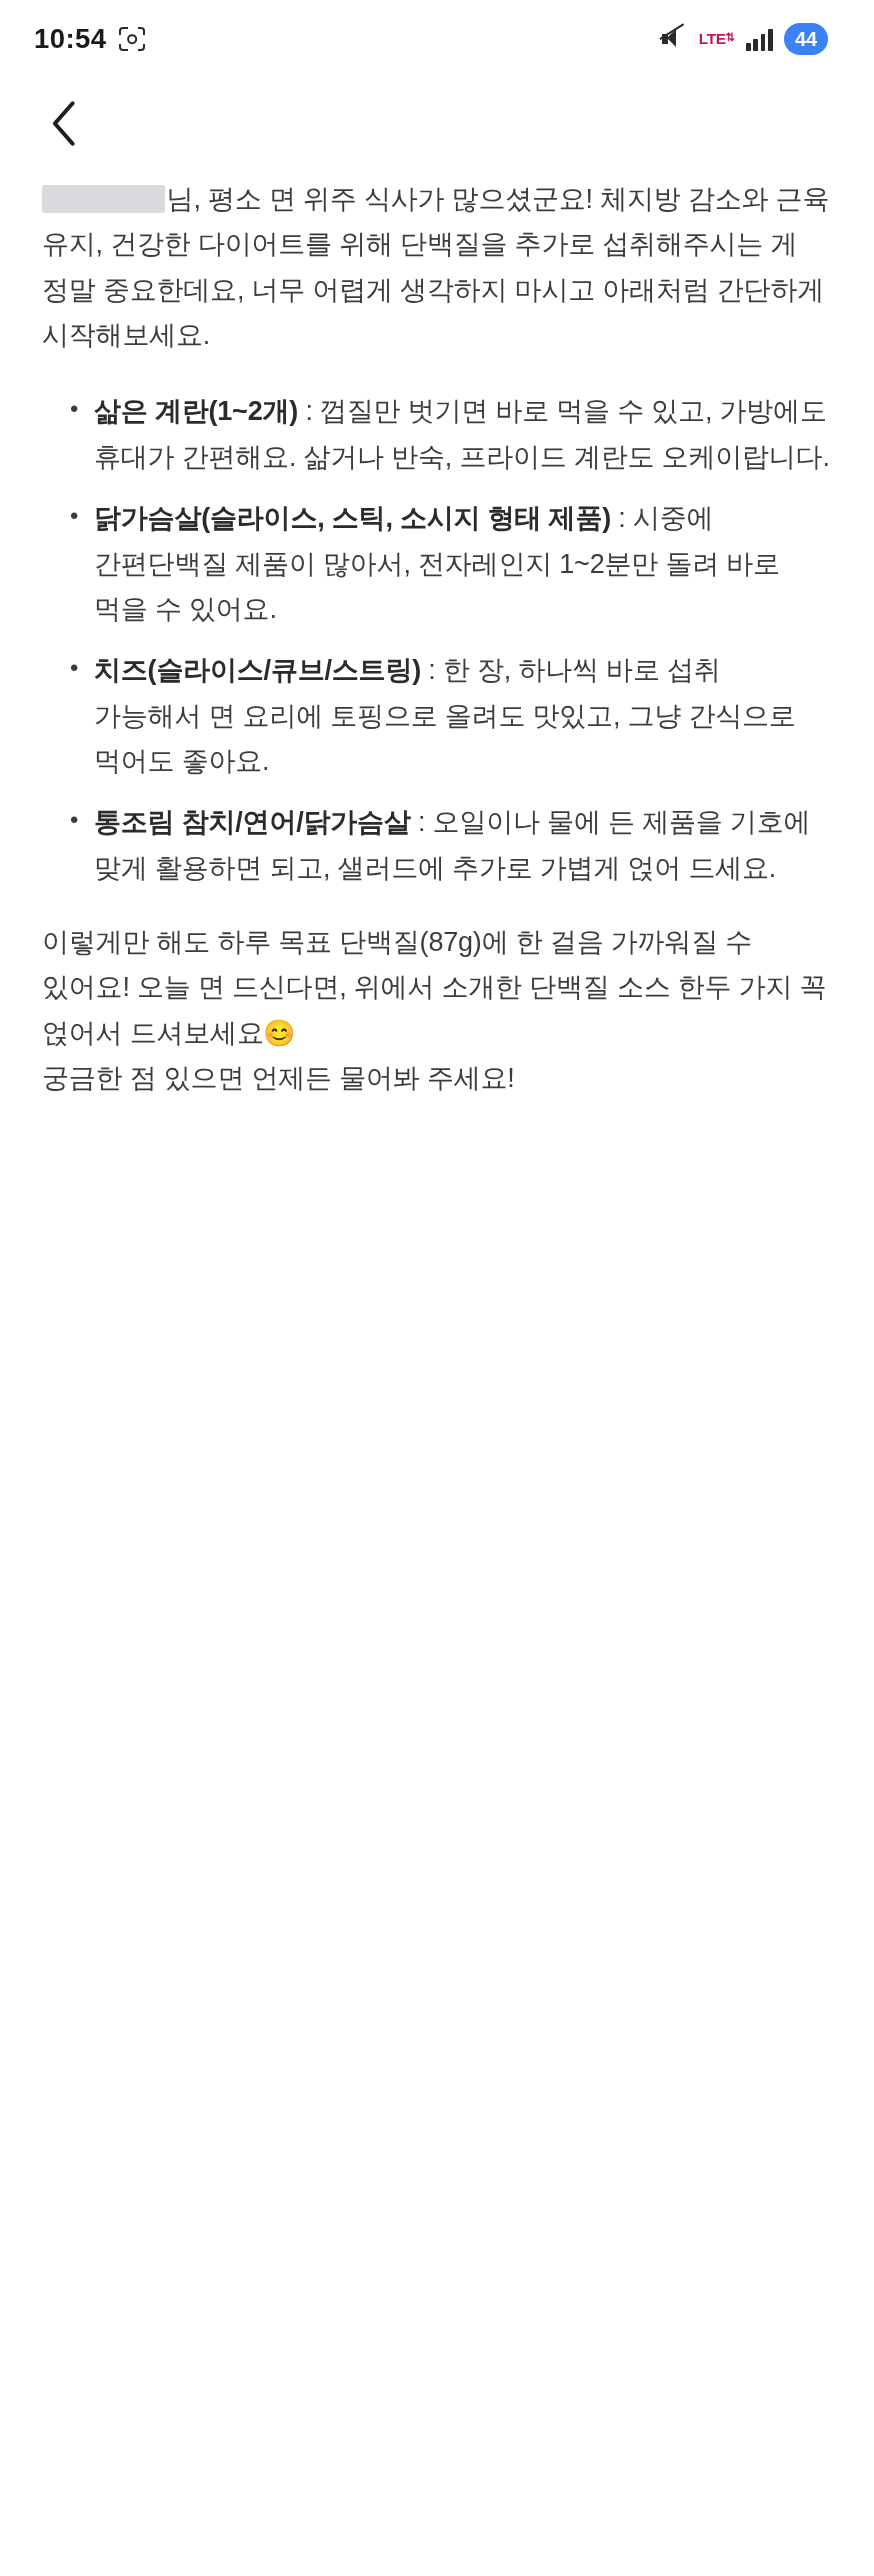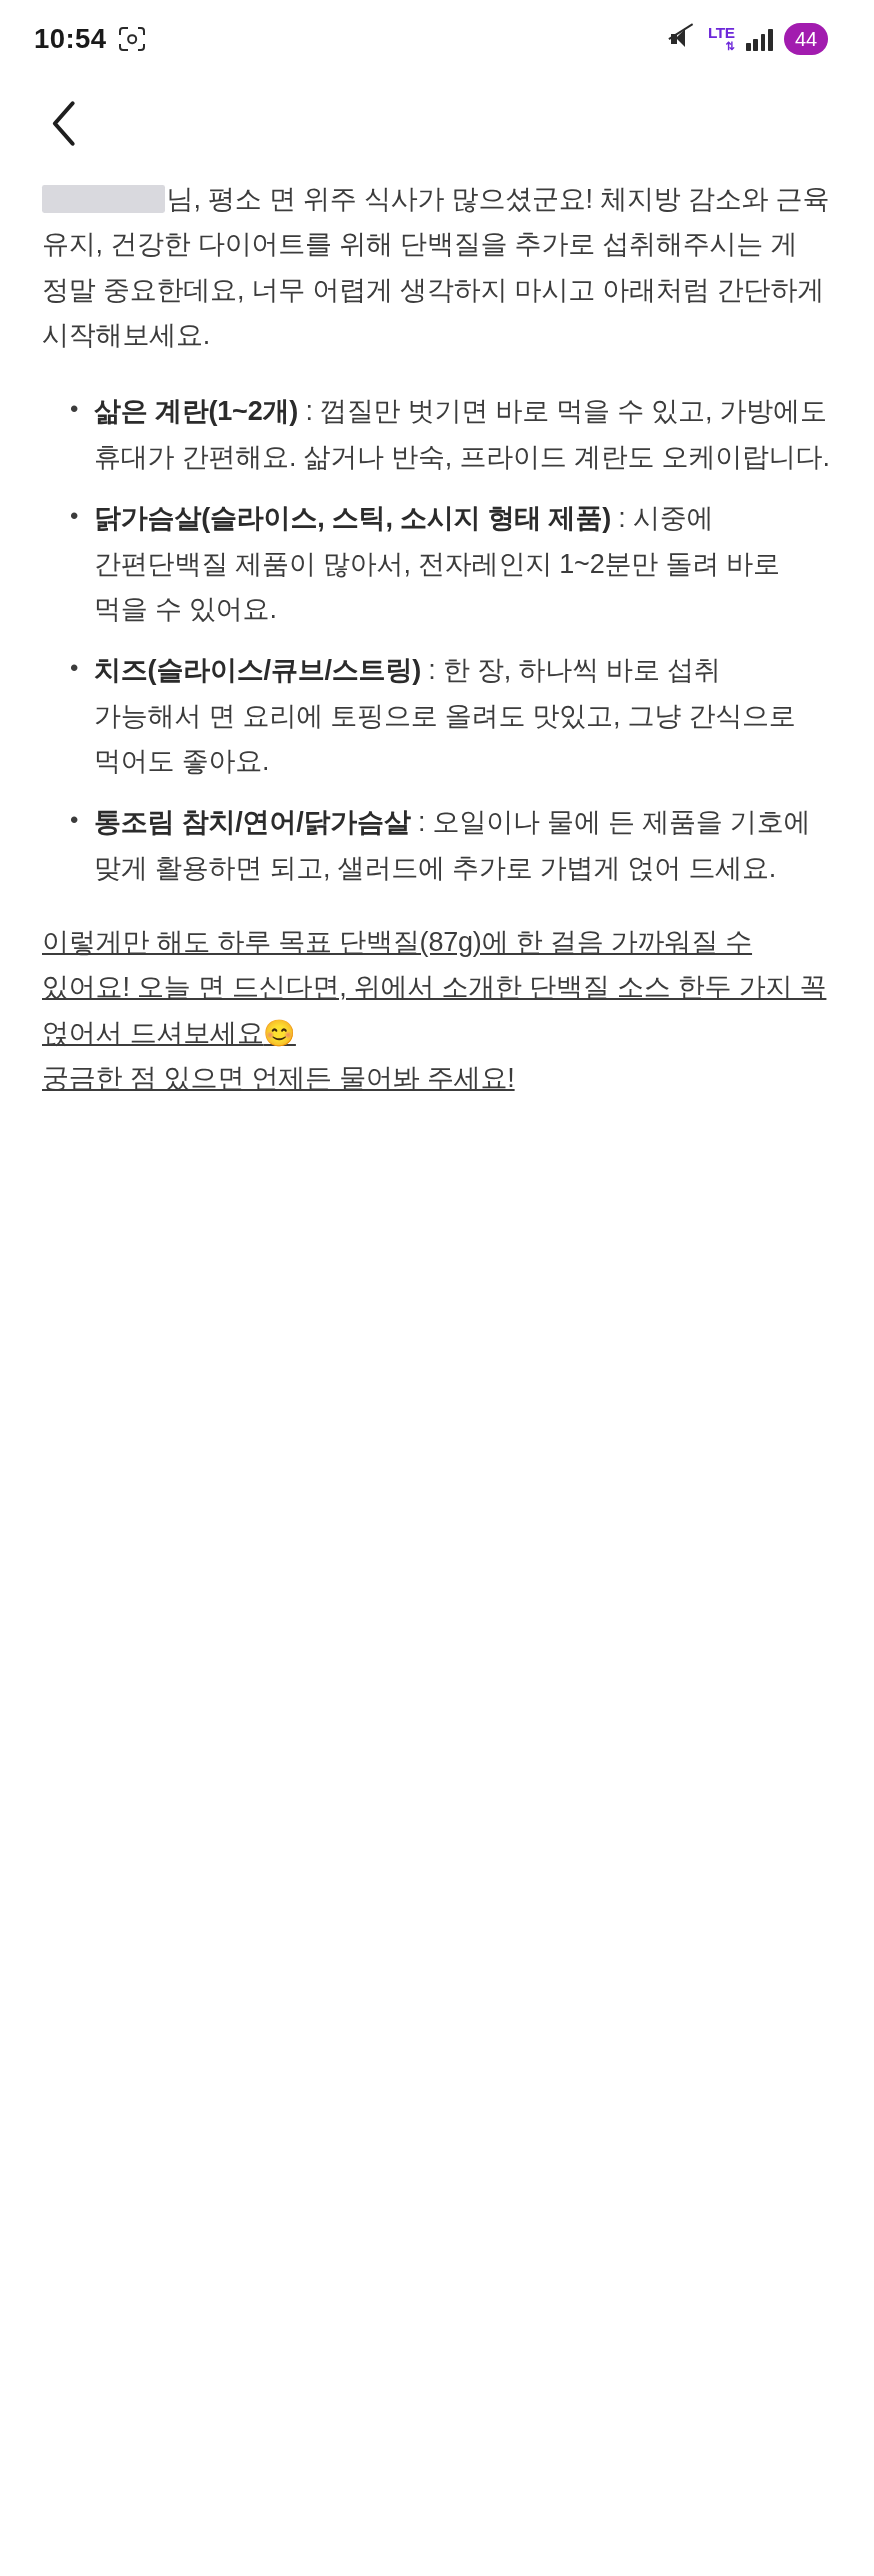--- a/index.html
+++ b/index.html
@@ -94,26 +94,26 @@
     position: absolute;
     left: 0px; top: 10.5px;
     width: 27.5px; height: 2.4px;
     background: #2a2a2a;
     transform: rotate(-32deg);
     transform-origin: left center;
   }
   .lte-label {
     font-size: 15.4px;
     font-weight: 700;
-    color: #6d28d9;
+    color: #be185d;
     line-height: 1;
     letter-spacing: -0.4px;
     display: flex;
-    flex-direction: column;
-    align-items: flex-end;
+    flex-direction: row;
+    align-items: flex-start;
   }
   .lte-label .arrows {
     font-size: 11.3px;
     line-height: 1;
     margin-top: 0.8px;
   }
   .signal-bars {
     display: flex;
     align-items: flex-end;
     gap: 2.4px;
@@ -125,24 +125,24 @@
     border-radius: 0.8px;
   }
   .signal-bars span:nth-child(1) { height: 7.3px; }
   .signal-bars span:nth-child(2) { height: 12px; }
   .signal-bars span:nth-child(3) { height: 17px; }
   .signal-bars span:nth-child(4) { height: 22px; }
   .battery-pill {
     min-width: 44px;
     height: 32px;
     border-radius: 16px;
-    background: #a21caf;
+    background: #3b82f6;
     color: #ffffff;
     font-size: 20px;
-    font-weight: 400;
+    font-weight: 700;
     display: flex;
     align-items: center;
     justify-content: center;
     padding: 0 8px;
   }
 
   
   .nav-bar {
     height: 91px;
     display: flex;
@@ -206,21 +206,20 @@
     font-weight: 700;
     color: #2b2b2b;
     font-size: 27px;
     margin: 37px 0 19.4px 0;
     letter-spacing: -0.4px;
   }
 
   .outro {
     margin-top: 24px;
     word-break: keep-all;
-    text-decoration: underline;
   }
   .emoji { font-size: 26px; }
 </style>
 </head>
 <body>
 
 <div class="status-bar">
   <div class="status-left">
     <span class="status-time">10:54</span>
     <span class="screenshot-icon">

